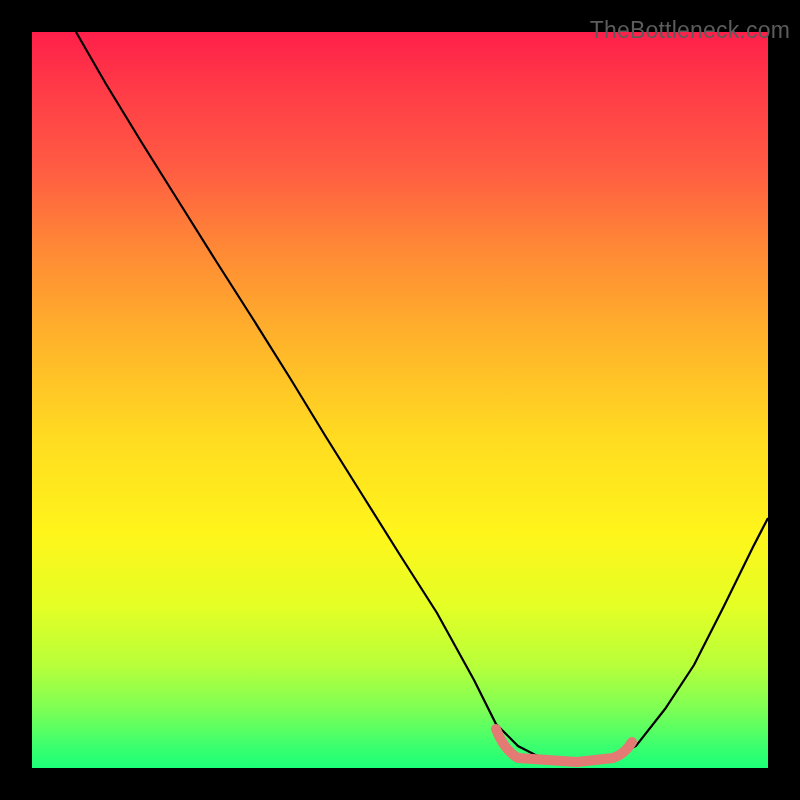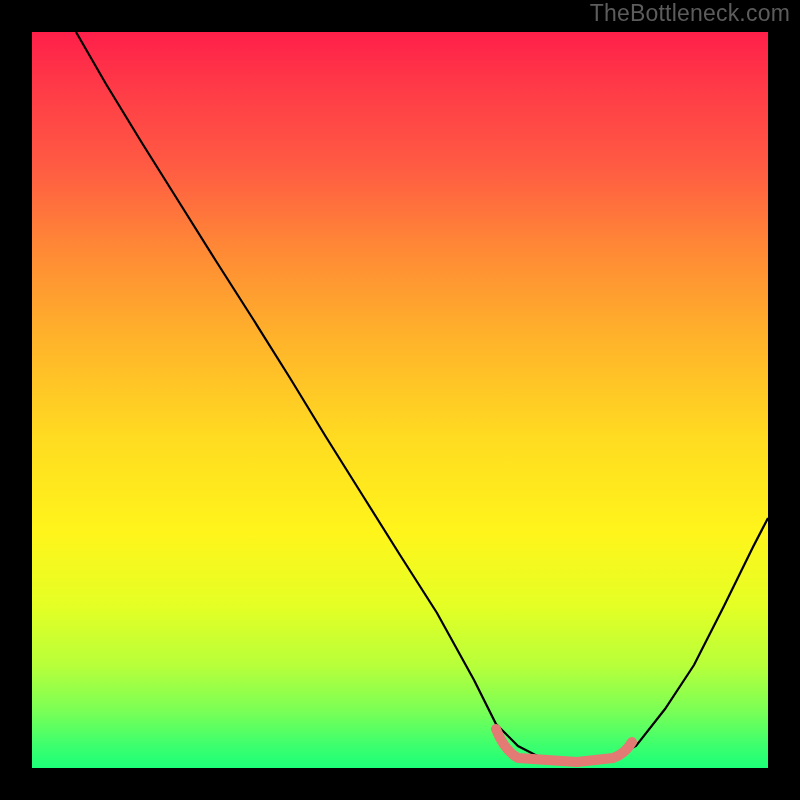--- a/index.html
+++ b/index.html
@@ -12,21 +12,21 @@
     font-family: Arial, Helvetica, sans-serif;
   }
   .frame {
     position: relative;
     width: 800px;
     height: 800px;
     background: #000;
   }
   .watermark {
     position: absolute;
-    top: 0;
+    top: 17px;
     right: 10px;
     color: #5c5c5c;
     font-size: 23px;
     font-weight: 500;
     letter-spacing: 0.2px;
     z-index: 10;
   }
   .plot-area {
     position: absolute;
     left: 32px;

